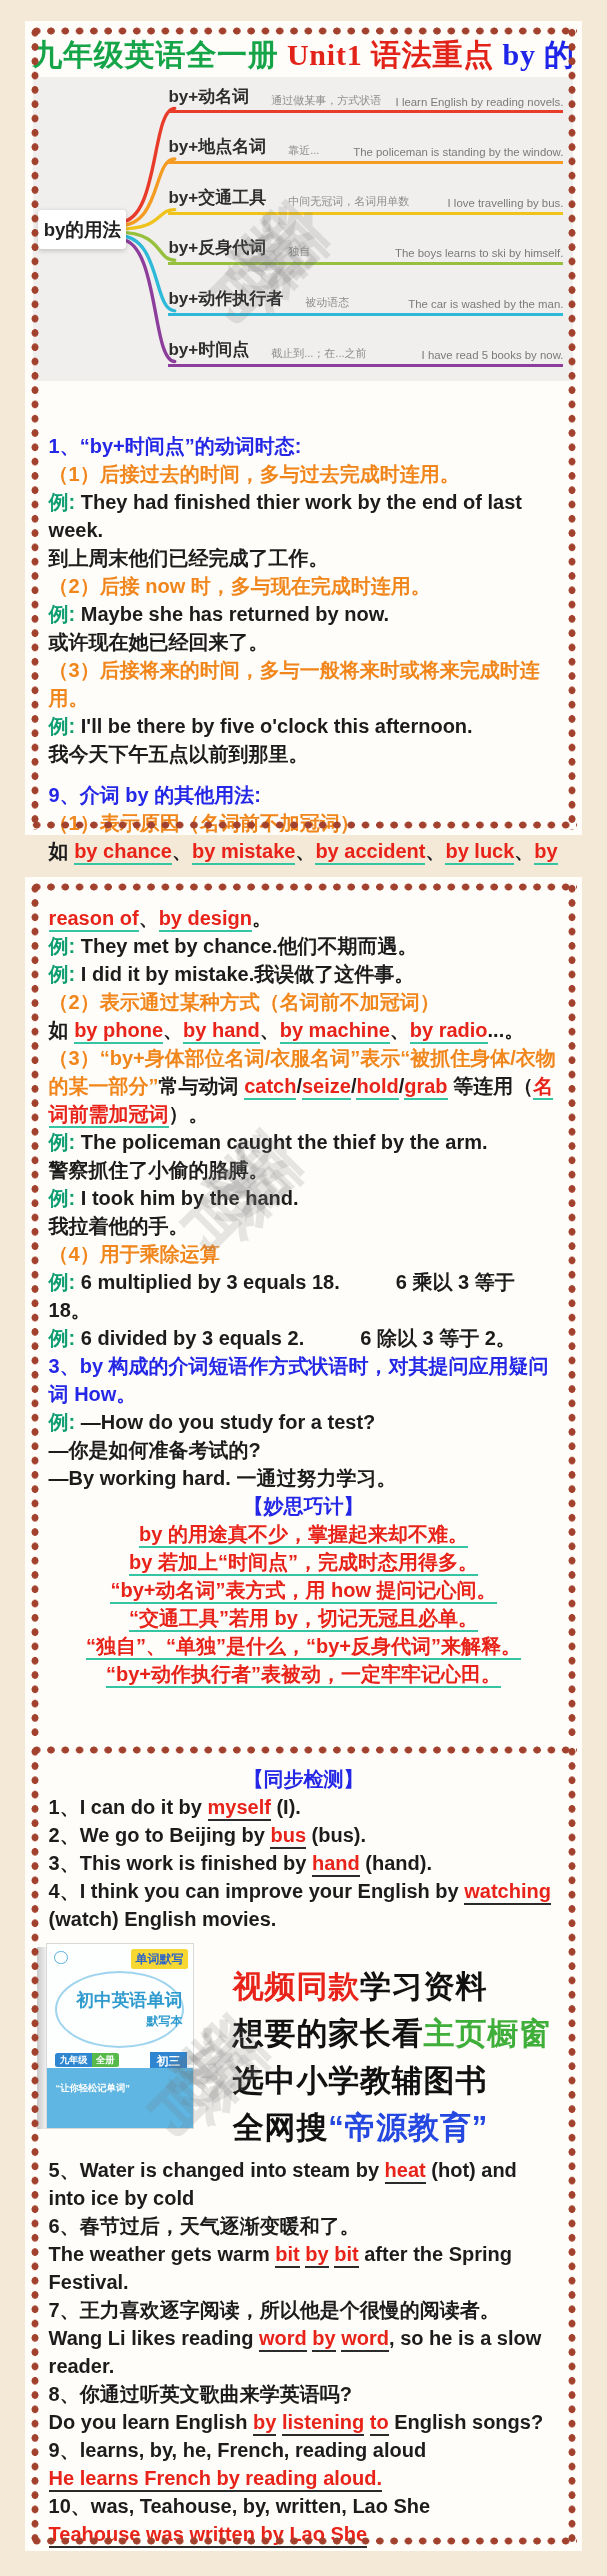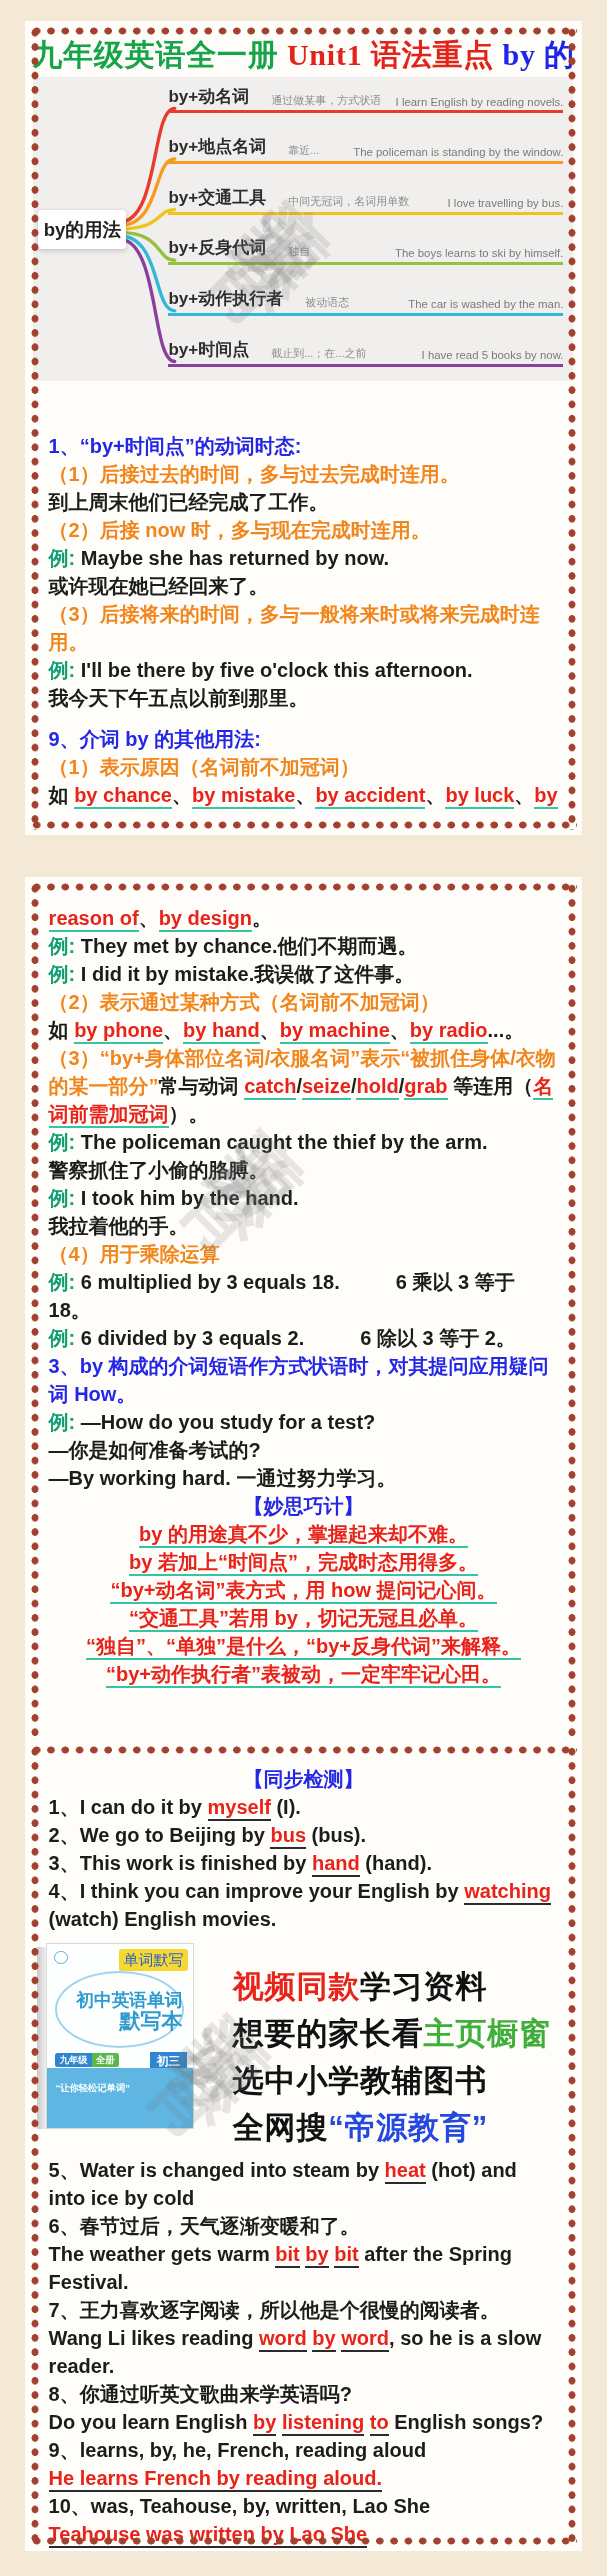--- a/index.html
+++ b/index.html
@@ -63,26 +63,26 @@
   .s-adg{color:#3fae3a}
   .s-adb{color:#2448e0}
   
   .book{position:relative;width:157px;height:192px;flex:none;}
   .book-spine{position:absolute;left:0;top:4.2px;width:10px;height:182px;
     background:linear-gradient(90deg,#c9c9c9,#f3f3f3);}
   .book-cover{position:absolute;left:9.3px;top:0;right:0;bottom:5.9px;background:#fdfefe;
     border:0.8px solid #d9d9d9;overflow:hidden;}
   .book-logo{position:absolute;left:6.7px;top:6.7px;width:11.8px;height:11.8px;border:1.7px solid #58aee0;border-radius:50%;}
   .book-badge{position:absolute;right:5px;top:5px;background:#f7d832;color:#2c63c9;
-    font-size:15px;font-weight:400;padding:1.7px 4.2px;border-radius:2.5px;}
+    font-size:12px;font-weight:700;padding:1.7px 4.2px;border-radius:2.5px;}
   .book-oval{position:absolute;left:8.4px;top:27px;right:8.4px;height:73px;
     border:2.5px solid #9fd4ef;border-radius:50%;display:flex;flex-direction:column;
     justify-content:center;text-align:right;}
   .book-t1{font-size:17.7px;font-weight:800;color:#2e9ace;line-height:22px;}
-  .book-t2{font-size:21px;font-weight:800;color:#2e9ace;line-height:20px;}
+  .book-t2{font-size:12px;font-weight:800;color:#2e9ace;line-height:20px;}
   .book-grade{position:absolute;left:8.4px;top:110px;font-size:9.3px;font-weight:700;white-space:nowrap;}
   .book-grade .g1{background:#2f86d0;color:#fff;padding:1.7px 4.2px;border-radius:2.5px 0 0 2.5px;}
   .book-grade .g2{background:#57b94a;color:#fff;padding:1.7px 4.2px;border-radius:0 2.5px 2.5px 0;}
   .book-level{position:absolute;right:5.9px;top:108px;text-align:left;}
   .book-l1{background:#2f86d0;color:#fff;font-size:11.8px;font-weight:800;padding:1.7px 6.7px;display:inline-block;}
   .book-l2{border:1.3px solid #2f86d0;color:#2f86d0;font-size:8.4px;font-weight:700;
     padding:0.8px 3.4px;margin-top:2.5px;display:inline-block;background:#fff;}
   .book-pills{position:absolute;left:8.4px;top:133px;display:flex;gap:3.4px;}
   .book-pills span{width:15px;height:7.6px;background:#7cc46e;border-radius:3.4px;display:inline-block;}
   .book-bottom{position:absolute;left:0;right:0;bottom:0;height:60px;background:#5fb6e2;}
@@ -155,20 +155,21 @@
       <div class="mm-row" id="mm-row-5" style="top: 255px; border-bottom-color: rgb(141, 62, 156);">
         <span class="mm-label">by+时间点</span>
         <span class="mm-note">截止到...；在...之前</span>
         <span class="mm-example">I have read 5 books by now.</span>
       </div>
     </div>
 
     <div class="lines" style="margin-top:319px">
         <div class="ln"><span class="s-blu">1、“by+时间点”的动词时态:</span></div>
         <div class="ln"><span class="s-org">（1）后接过去的时间，多与过去完成时连用。</span></div>
+        <div class="ln"><span class="s-grn">例: </span><span class="s-blk">They had finished thier work by the end of last week.</span></div>
         <div class="ln"><span class="s-blk">到上周末他们已经完成了工作。</span></div>
         <div class="ln"><span class="s-org">（2）后接 now 时，多与现在完成时连用。</span></div>
         <div class="ln"><span class="s-grn">例: </span><span class="s-blk">Maybe she has returned by now.</span></div>
         <div class="ln"><span class="s-blk">或许现在她已经回来了。</span></div>
         <div class="ln"><span class="s-org">（3）后接将来的时间，多与一般将来时或将来完成时连用。</span></div>
         <div class="ln"><span class="s-grn">例: </span><span class="s-blk">I'll be there by five o'clock this afternoon.</span></div>
         <div class="ln"><span class="s-blk">我今天下午五点以前到那里。</span></div>
         <div class="ln spacer"></div>
         <div class="ln"><span class="s-blu">9、介词 by 的其他用法:</span></div>
         <div class="ln"><span class="s-org">（1）表示原因（名词前不加冠词）</span></div>

